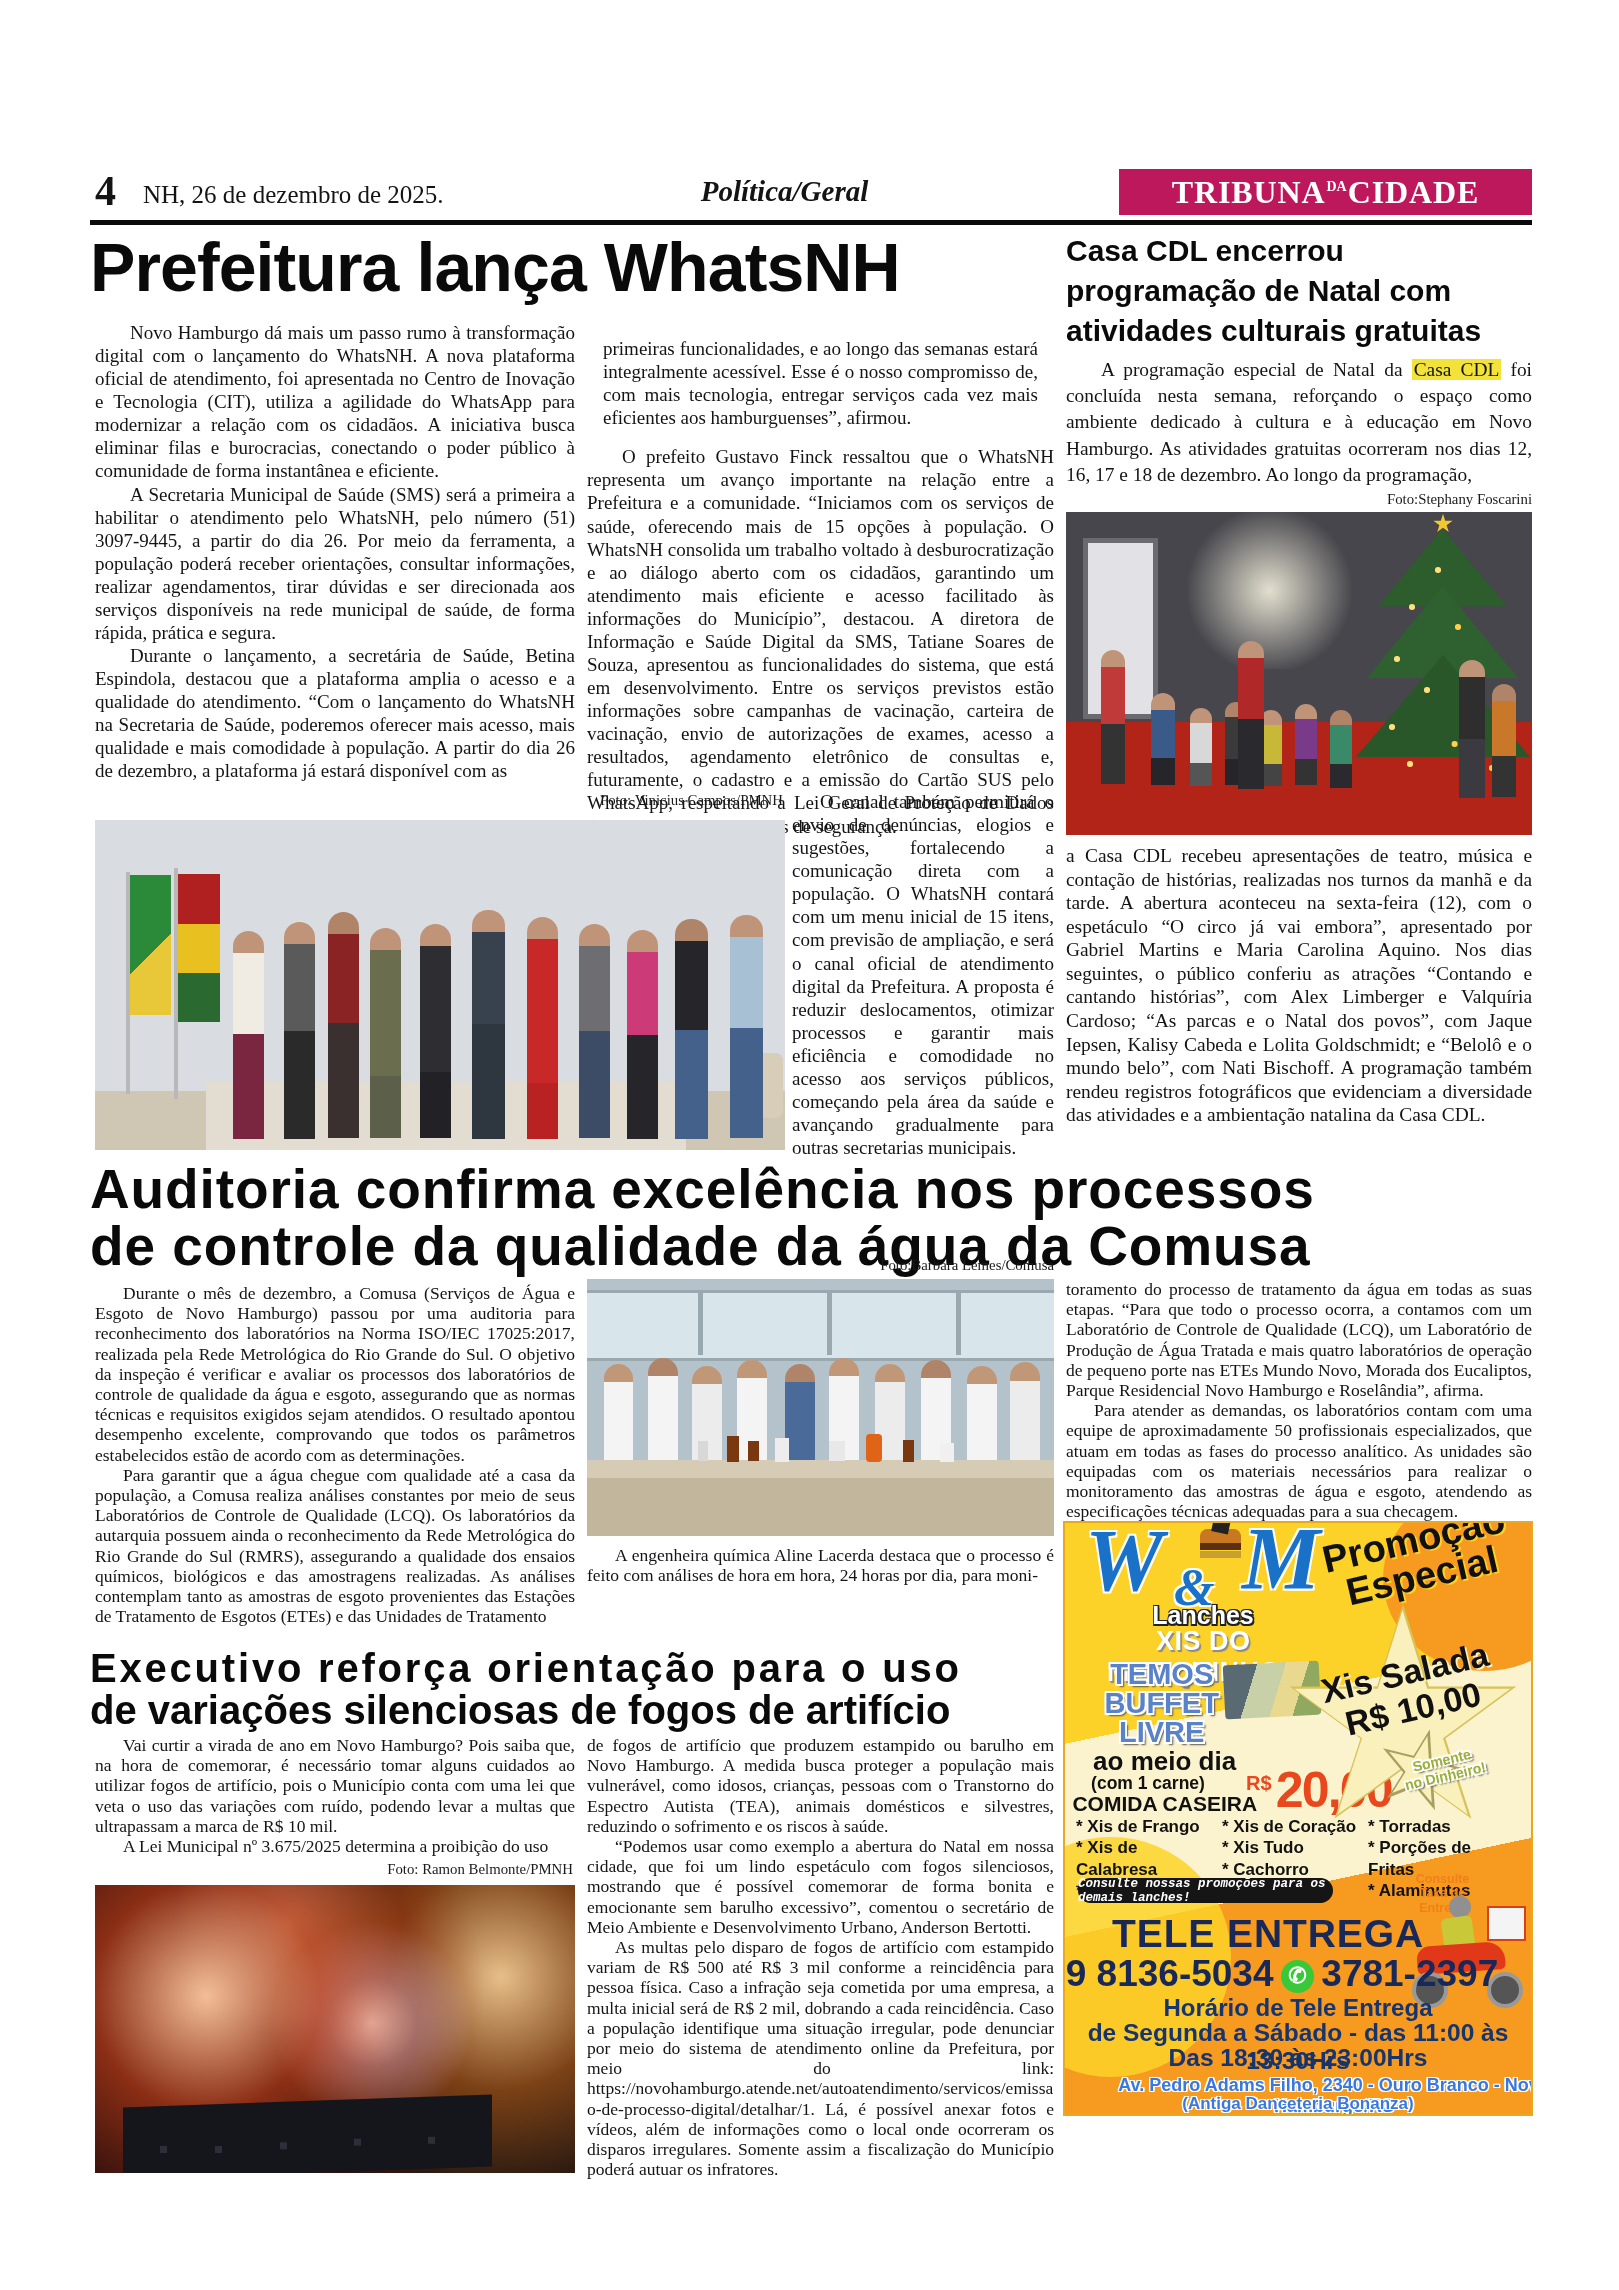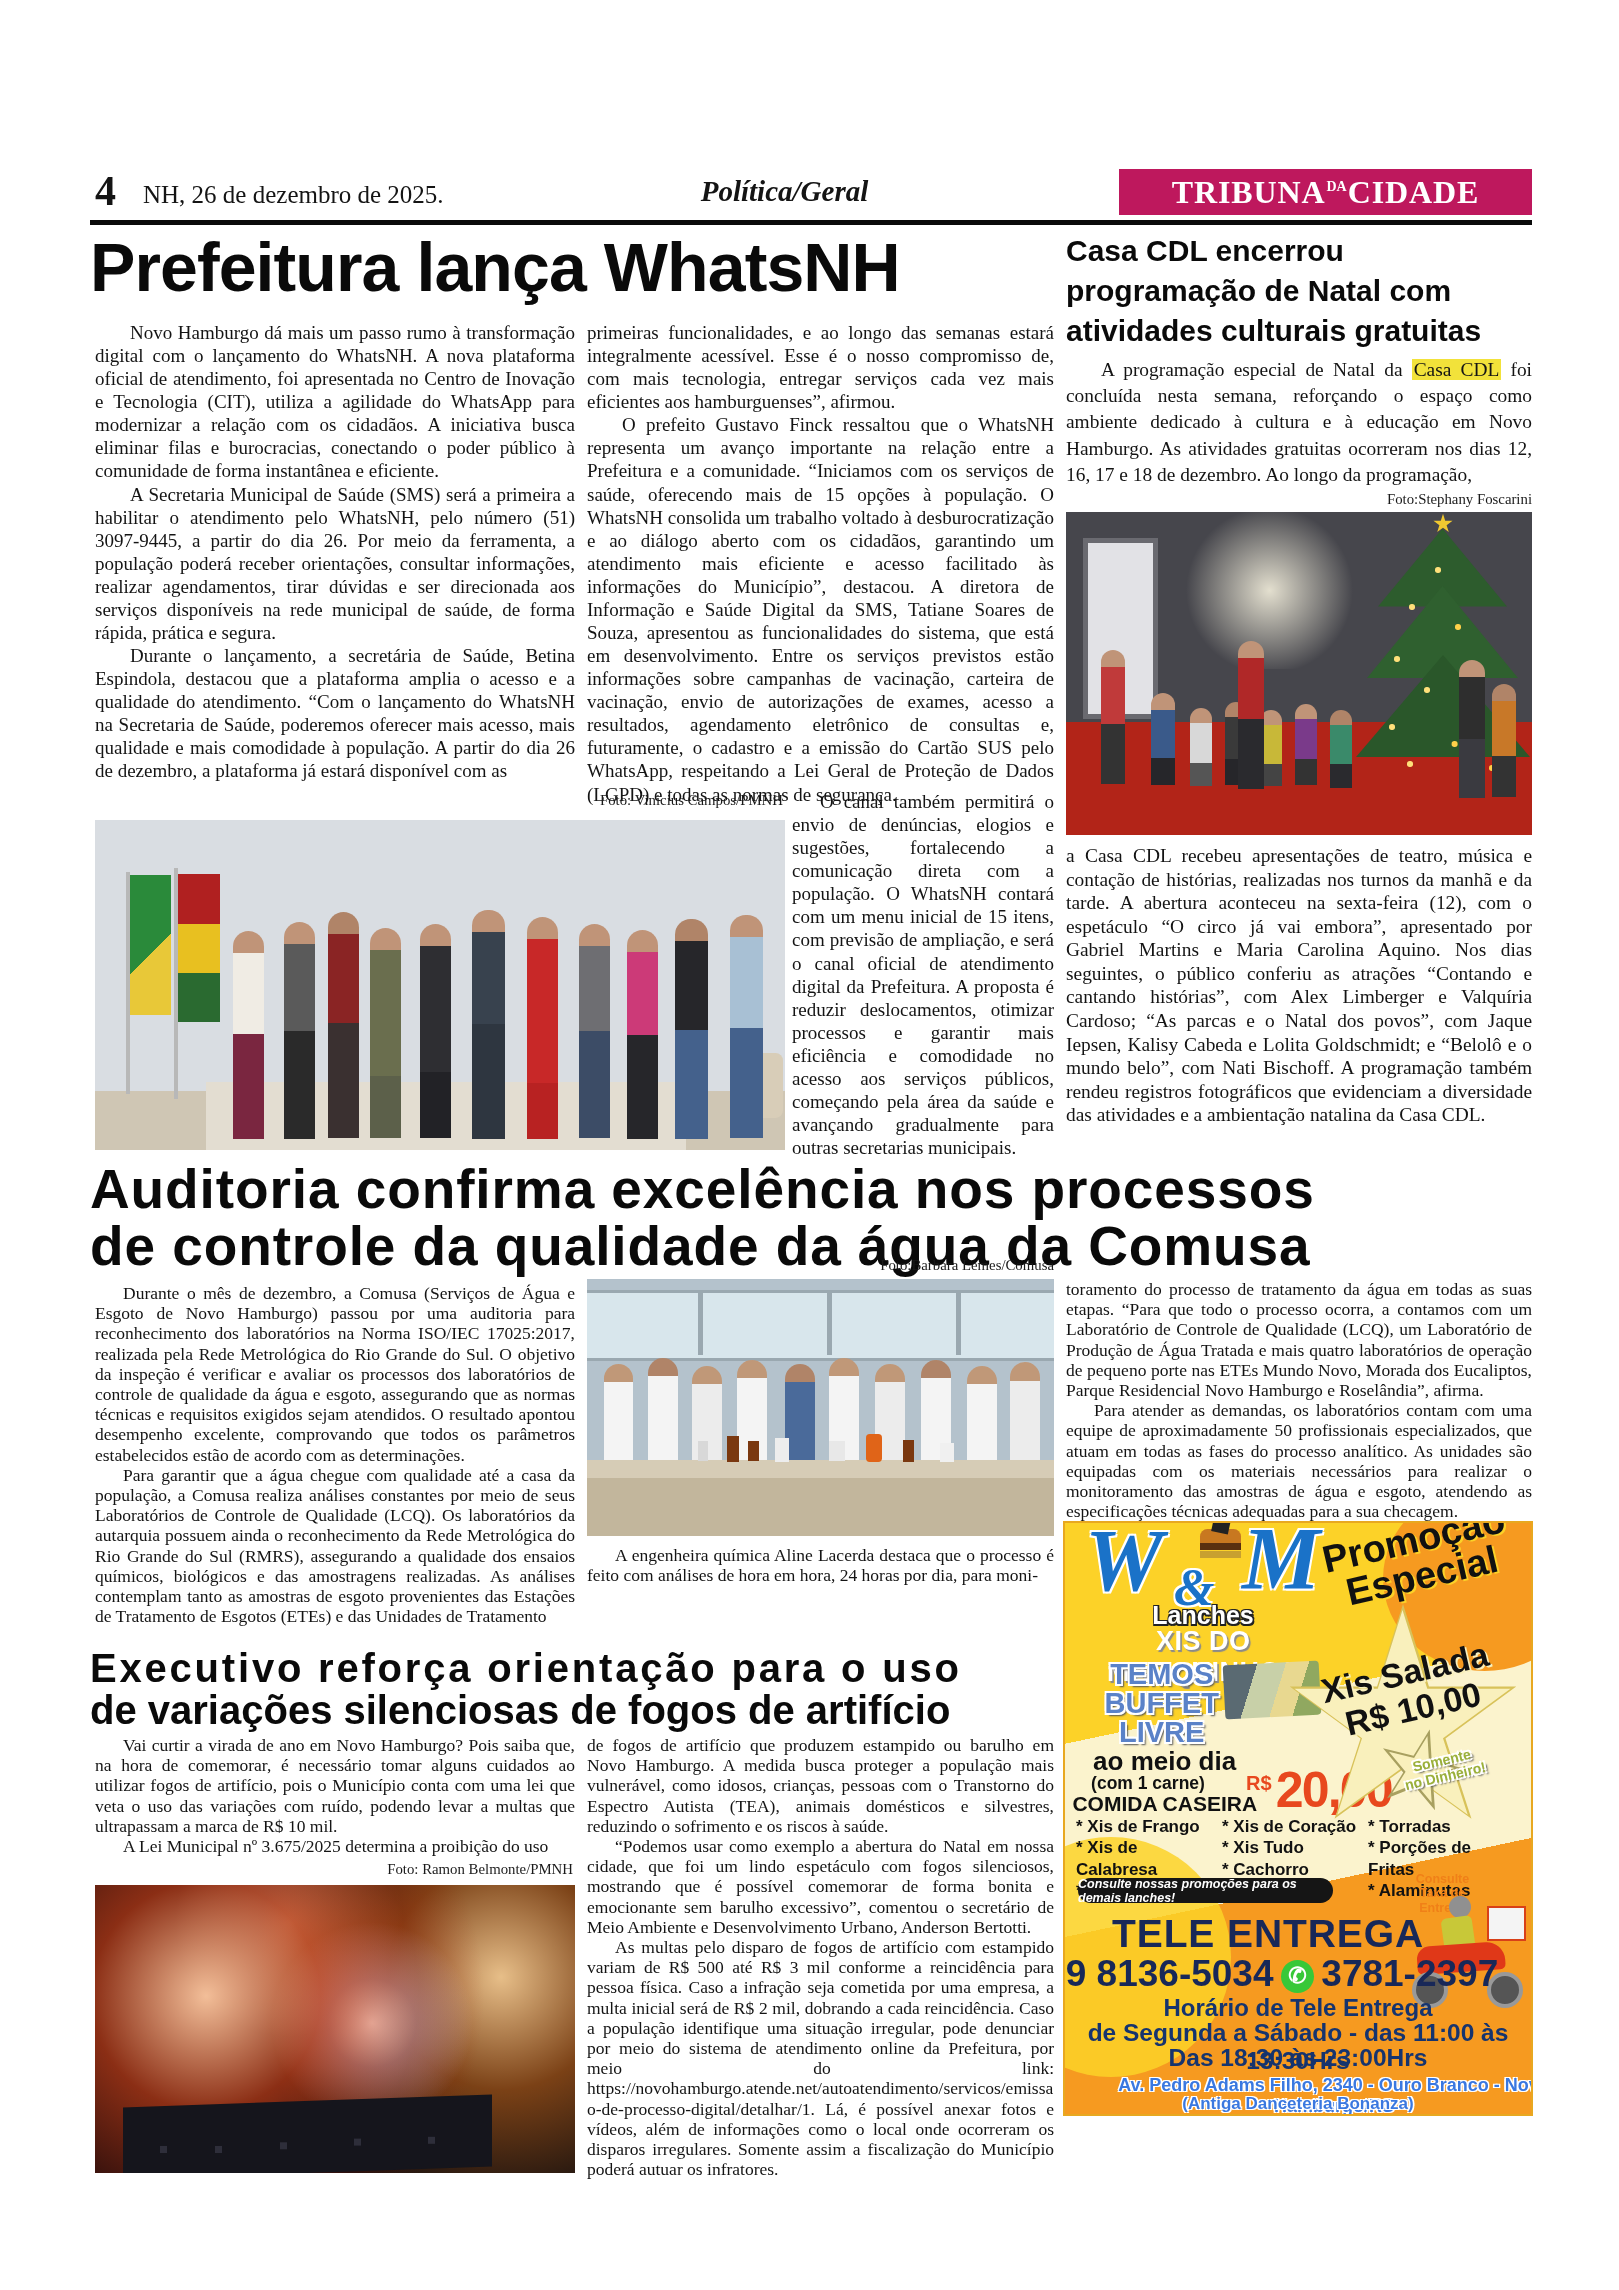--- a/index.html
+++ b/index.html
@@ -51,21 +51,21 @@
   .ad .blob{position:absolute;border-radius:50%;}
   .ad-wm{position:absolute;font-family:"Liberation Serif",serif;font-weight:bold;font-style:italic;color:#1a72c8;
          text-shadow:1.8px 1.8px 0 #fff,-1.8px -1.8px 0 #fff,1.8px -1.8px 0 #fff,-1.8px 1.8px 0 #fff;}
   .outline-w{text-shadow:1.8px 1.8px 0 #fff,-1.8px -1.8px 0 #fff,1.8px -1.8px 0 #fff,-1.8px 1.8px 0 #fff,2.8px 2.8px 1.8px #555;}
   .outline-k{text-shadow:1.8px 1.8px 0 #222,-0.9px -0.9px 0 #222,1.8px -0.9px 0 #222,-0.9px 1.8px 0 #222;}
   .ad-txt{position:absolute;font-weight:bold;}
   .rot{transform:rotate(-13deg);}
   .wa{display:inline-flex;align-items:center;justify-content:center;width:33px;height:33px;border-radius:50%;
       background:#38c838;color:#fff;font-size:22px;margin:0 7.4px;vertical-align:middle;}
   .pill{position:absolute;background:#151515;color:#fff;border-radius:13px;font-size:12.5px;font-style:italic;
-        font-weight:bold;display:flex;align-items:center;justify-content:center;}
+        font-weight:bold;display:flex;align-items:center;justify-content:center;font-family:Liberation Mono, monospace;}
   .addr{color:#3a78e0;text-shadow:1.4px 1.4px 0 #fff,-1.4px -1.4px 0 #fff,1.4px -1.4px 0 #fff,-1.4px 1.4px 0 #fff;}
 </style>
 </head>
 <body>
 
 <div class="page">
 
   <div class="abs pagenum" style="left:95px;top:170px;">4</div>
   <div class="abs dateline" style="left:143px;top:181px;">NH, 26 de dezembro de 2025.</div>
   <div class="abs section" style="left:646px;top:175px;width:277px;">Política/Geral</div>
@@ -77,21 +77,21 @@
   <div class="abs rule" style="left:90px;top:220px;width:1442px;height:4.6px;"></div>
 
   <div class="abs h-sans h1-main" style="left:90px;top:233px;width:969px;">Prefeitura lança WhatsNH</div>
 
   <div class="abs bp t20" style="left:95px;top:321px;width:480px;">
     <p class="ind" style="margin:0;">Novo Hamburgo dá mais um passo rumo à transformação digital com o lançamento do WhatsNH. A nova plataforma oficial de atendimento, foi apresentada no Centro de Inovação e Tecnologia (CIT), utiliza a agilidade do WhatsApp para modernizar a relação com os cidadãos. A iniciativa busca eliminar filas e burocracias, conectando o poder público à comunidade de forma instantânea e eficiente.</p>
     <p class="ind" style="margin:0;">A Secretaria Municipal de Saúde (SMS) será a primeira a habilitar o atendimento pelo WhatsNH, pelo número (51) 3097-9445, a partir do dia 26. Por meio da ferramenta, a população poderá receber orientações, consultar informações, realizar agendamentos, tirar dúvidas e ser direcionada aos serviços disponíveis na rede municipal de saúde, de forma rápida, prática e segura.</p>
     <p class="ind" style="margin:0;">Durante o lançamento, a secretária de Saúde, Betina Espindola, destacou que a plataforma amplia o acesso e a qualidade do atendimento. “Com o lançamento do WhatsNH na Secretaria de Saúde, poderemos oferecer mais acesso, mais qualidade e mais comodidade à população. A partir do dia 26 de dezembro, a plataforma já estará disponível com as</p>
   </div>
   <div class="abs bp t20" style="left:587px;top:321px;width:467px;">
-    <p style="margin:0;">primeiras funcionalidades, e ao longo das semanas estará integralmente acessível. Esse é o nosso compromisso de, com mais tecnologia, entregar serviços cada vez mais eficientes aos hamburguenses”, afirmou.</p>
+    <p style="margin:16px;">primeiras funcionalidades, e ao longo das semanas estará integralmente acessível. Esse é o nosso compromisso de, com mais tecnologia, entregar serviços cada vez mais eficientes aos hamburguenses”, afirmou.</p>
     <p class="ind" style="margin:0;">O prefeito Gustavo Finck ressaltou que o WhatsNH representa um avanço importante na relação entre a Prefeitura e a comunidade. “Iniciamos com os serviços de saúde, oferecendo mais de 15 opções à população. O WhatsNH consolida um trabalho voltado à desburocratização e ao diálogo aberto com os cidadãos, garantindo um atendimento mais eficiente e acesso facilitado às informações do Município”, destacou. A diretora de Informação e Saúde Digital da SMS, Tatiane Soares de Souza, apresentou as funcionalidades do sistema, que está em desenvolvimento. Entre os serviços previstos estão informações sobre campanhas de vacinação, carteira de vacinação, envio de autorizações de exames, acesso a resultados, agendamento eletrônico de consultas e, futuramente, o cadastro e a emissão do Cartão SUS pelo WhatsApp, respeitando a Lei Geral de Proteção de Dados (LGPD) e todas as normas de segurança.</p>
   </div>
   <div class="abs credit" style="left:515px;top:792px;width:268px;">Foto: Vinicius Campos/PMNH</div>
   <div class="abs bp t20" style="left:792px;top:790px;width:262px;">
     <p class="ind-s" style="margin:0;">O canal também permitirá o envio de denúncias, elogios e sugestões, fortalecendo a comunicação direta com a população. O WhatsNH contará com um menu inicial de 15 itens, com previsão de ampliação, e será o canal oficial de atendimento digital da Prefeitura. A proposta é reduzir deslocamentos, otimizar processos e garantir mais eficiência e comodidade no acesso aos serviços públicos, começando pela área da saúde e avançando gradualmente para outras secretarias municipais.</p>
   </div>
 
   <div class="photo ph1" style="left:95px;top:820px;width:690px;height:330px;">
     <div class="abs" style="left:111px;top:262px;width:480px;height:68px;background:#e3ddd1;"></div>
     <div class="abs" style="left:31px;top:52px;width:3.7px;height:222px;background:#b8b8b8;"></div>

